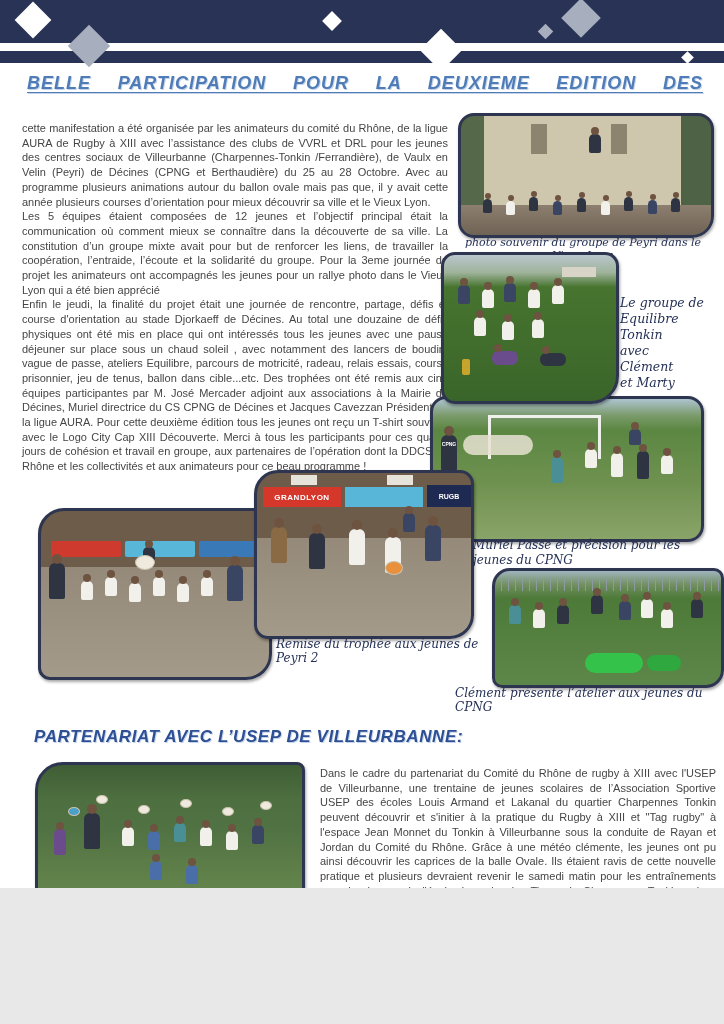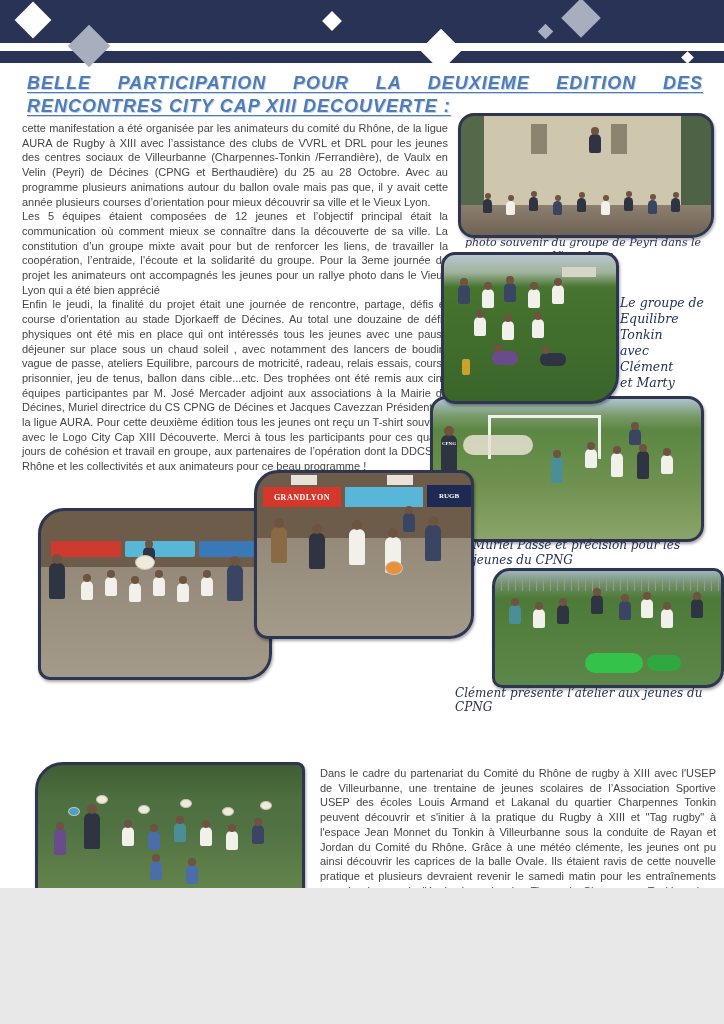--- a/index.html
+++ b/index.html
@@ -22,21 +22,21 @@
   .title1 .l2{text-decoration:underline;text-underline-offset:3px;}
   .title2{position:absolute;left:34px;top:727px;width:600px;color:#2e4f94;
           font-weight:bold;font-style:italic;font-size:17px;letter-spacing:0.6px;
           text-shadow:1px 1px 0 #c3d4ea;}
   
   .coltext{position:absolute;color:#454545;font-size:11px;line-height:14.7px;text-align:justify;}
   .coltext p{margin:0;}
   .bt1{left:22px;top:121px;width:426px;}
   .bt2{left:320px;top:766px;width:396px;}
   
-  .photo{position:absolute;border:3px solid #2e3550;overflow:hidden;box-shadow:1px 2px 3px rgba(0,0,0,0.35);font-family:Liberation Serif, serif;}
+  .photo{position:absolute;border:3px solid #2e3550;overflow:hidden;box-shadow:1px 2px 3px rgba(0,0,0,0.35);}
   .lay{position:absolute;}
   .fig{position:absolute;width:12px;height:19px;border-radius:5px 5px 2px 2px;background:#f2f0ea;}
   .fig::before{content:"";position:absolute;top:-7px;left:2px;width:8px;height:8px;border-radius:50%;background:#6e5340;}
   .fig.dark{background:#2e3442;} .fig.navy{background:#3a4563;} .fig.brown{background:#8a6a44;}
   .fig.purple{background:#6a4b8c;} .fig.blue{background:#4a6fa8;} .fig.teal{background:#4a8f96;}
   .fig.small{width:9px;height:14px;} .fig.small::before{width:6px;height:6px;top:-6px;left:1.5px;}
   .fig.big{width:16px;height:36px;border-radius:6px 6px 2px 2px;} .fig.big::before{width:10px;height:10px;top:-9px;left:3px;}
   .ball{position:absolute;width:10px;height:7px;border-radius:50%;background:#efeadd;border:1px solid #c8c2ae;}
   .banner{position:absolute;display:flex;align-items:center;justify-content:center;
           color:#fff;font-weight:bold;}
@@ -61,21 +61,20 @@
   <div class="dm w" style="left:20px;top:7px;width:26px;height:26px;"></div>
   <div class="dm w" style="left:325px;top:14px;width:14px;height:14px;"></div>
   <div class="dm g" style="left:74px;top:31px;width:30px;height:30px;"></div>
   <div class="dm w" style="left:426px;top:35px;width:30px;height:30px;"></div>
   <div class="dm g" style="left:540px;top:26px;width:11px;height:11px;"></div>
   <div class="dm g" style="left:567px;top:4px;width:28px;height:28px;"></div>
   <div class="dm w" style="left:683px;top:53px;width:9px;height:9px;"></div>
 
   <div class="title1">
     <div class="l1">BELLE PARTICIPATION POUR LA DEUXIEME EDITION DES</div>
-    <div class="l2">RENCONTRES CITY CAP XIII DECOUVERTE :</div>
   </div>
 
   <div class="coltext bt1">
     <p>cette manifestation a été organisée par les animateurs du comité du Rhône, de la ligue AURA de Rugby à XIII avec l’assistance des clubs de VVRL et DRL pour les jeunes des centres sociaux de Villeurbanne (Charpennes-Tonkin /Ferrandière), de Vaulx en Velin (Peyri) de Décines (CPNG et Berthaudière) du 25 au 28 Octobre. Avec au programme plusieurs animations autour du ballon ovale mais pas que, il y avait cette année plusieurs courses d’orientation pour mieux découvrir sa ville et le Vieux Lyon.</p>
     <p>Les 5 équipes étaient composées de 12 jeunes et l’objectif principal était la communication où comment mieux se connaître dans la découverte de sa ville. La constitution d’un groupe mixte avait pour but de renforcer les liens, de travailler la coopération, l’entraide, l’écoute et la solidarité du groupe. Pour la 3eme journée du projet les animateurs ont accompagnés les jeunes pour un rallye photo dans le Vieux Lyon qui a été bien apprécié</p>
     <p>Enfin le jeudi, la finalité du projet était une journée de rencontre,  partage, défis et course d'orientation au stade Djorkaeff de Décines. Au  total une douzaine de défis physiques ont été mis en place  qui ont intéressés tous les jeunes avec une pause déjeuner sur place sous un chaud soleil , avec notamment des lancers de boudin, vague de passe, ateliers Equilibre, parcours de motricité, radeau, relais essais, course prisonnier, jeu de tenus, ballon dans cible...etc.  Des trophées ont été remis aux cinq équipes participantes par M. José Mercader adjoint aux associations à la Mairie de Décines, Muriel directrice du CS CPNG de Décines  et Jacques Cavezzan Président de la ligue AURA. Pour cette deuxième édition tous les jeunes ont reçu un T-shirt souvenir avec le Logo City Cap XIII Découverte. Merci à tous les participants pour ces quatre jours de cohésion et travail en groupe, aux partenaires de l’opération dont la DDCS du Rhône et les collectivités et  aux animateurs pour ce beau programme !</p>
   </div>
 
   <div class="photo" style="left:458px;top:113px;width:250px;height:119px;border-radius:16px 16px 22px 16px;
        background:linear-gradient(90deg,#55684a 0%,#55684a 9%,#cfc6ae 9%,#cfc6ae 88%,#4e6246 88%);">
@@ -145,20 +144,21 @@
     <div class="banner" style="left:88px;top:14px;width:78px;height:20px;background:#58b7d8;"></div>
     <div class="banner" style="left:170px;top:12px;width:44px;height:22px;background:#1e2a52;font-size:7px;">RUGB</div>
     <div class="fig big brown" style="left:14px;top:54px;"></div>
     <div class="fig big dark" style="left:52px;top:60px;"></div>
     <div class="fig big" style="left:92px;top:56px;"></div>
     <div class="fig big" style="left:128px;top:64px;"></div>
     <div class="fig big navy" style="left:168px;top:52px;"></div>
     <div class="fig navy" style="left:146px;top:40px;"></div>
     <div class="ball" style="left:128px;top:88px;width:16px;height:12px;background:#e8903c;"></div>
   </div>
+  <div class="cap" style="left:276px;top:637px;width:220px;font-size:12px;z-index:6;">Remise du trophée  aux jeunes de Peyri 2</div>
 
   <div class="photo" style="left:38px;top:508px;width:228px;height:166px;border-radius:26px 12px 26px 12px;z-index:4;
        background:linear-gradient(180deg,#6d5c49 0%,#6d5c49 34%,#958a7a 34%,#a39a8a 100%);">
     <div class="lay" style="left:10px;top:30px;width:70px;height:16px;background:#cf3a2e;border-radius:2px;"></div>
     <div class="lay" style="left:84px;top:30px;width:70px;height:16px;background:#58b7d8;border-radius:2px;"></div>
     <div class="lay" style="left:158px;top:30px;width:60px;height:16px;background:#3a79b8;border-radius:2px;"></div>
     <div class="fig big dark" style="left:8px;top:52px;"></div>
     <div class="fig" style="left:40px;top:70px;"></div>
     <div class="fig" style="left:64px;top:66px;"></div>
     <div class="fig" style="left:88px;top:72px;"></div>
@@ -180,20 +180,21 @@
     <div class="fig" style="left:38px;top:38px;"></div>
     <div class="fig dark" style="left:62px;top:34px;"></div>
     <div class="fig dark" style="left:96px;top:24px;"></div>
     <div class="fig navy" style="left:124px;top:30px;"></div>
     <div class="fig" style="left:146px;top:28px;"></div>
     <div class="fig" style="left:166px;top:38px;"></div>
     <div class="fig dark" style="left:196px;top:28px;"></div>
   </div>
   <div class="cap" style="left:455px;top:686px;width:265px;font-size:12px;z-index:6;">Clément présente  l’atelier aux jeunes du CPNG</div>
 
+  <div class="title2">PARTENARIAT AVEC L’USEP DE VILLEURBANNE:</div>
 
   <div class="photo" style="left:35px;top:762px;width:264px;height:162px;border-radius:28px 8px 28px 8px;
        background:linear-gradient(180deg,#3f5e35 0%,#4e7040 22%,#517243 40%,#61814a 70%,#6f8c55 100%);">
     <div class="fig purple" style="left:16px;top:64px;height:26px;"></div>
     <div class="fig dark big" style="left:46px;top:48px;"></div>
     <div class="fig" style="left:84px;top:62px;"></div>
     <div class="fig blue" style="left:110px;top:66px;"></div>
     <div class="fig teal" style="left:136px;top:58px;"></div>
     <div class="fig" style="left:162px;top:62px;"></div>
     <div class="fig" style="left:188px;top:66px;"></div>

